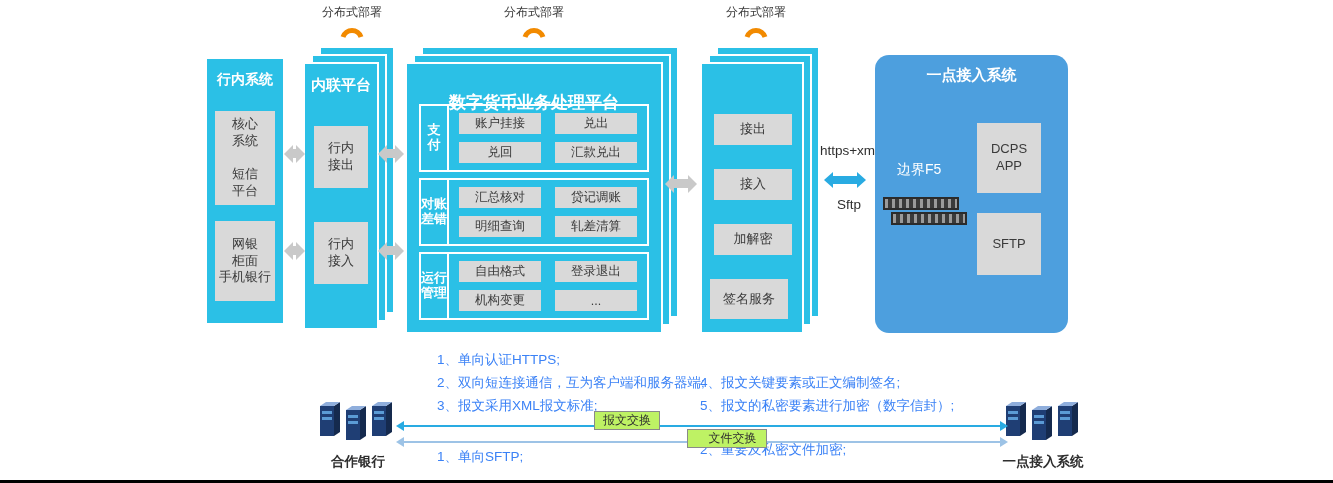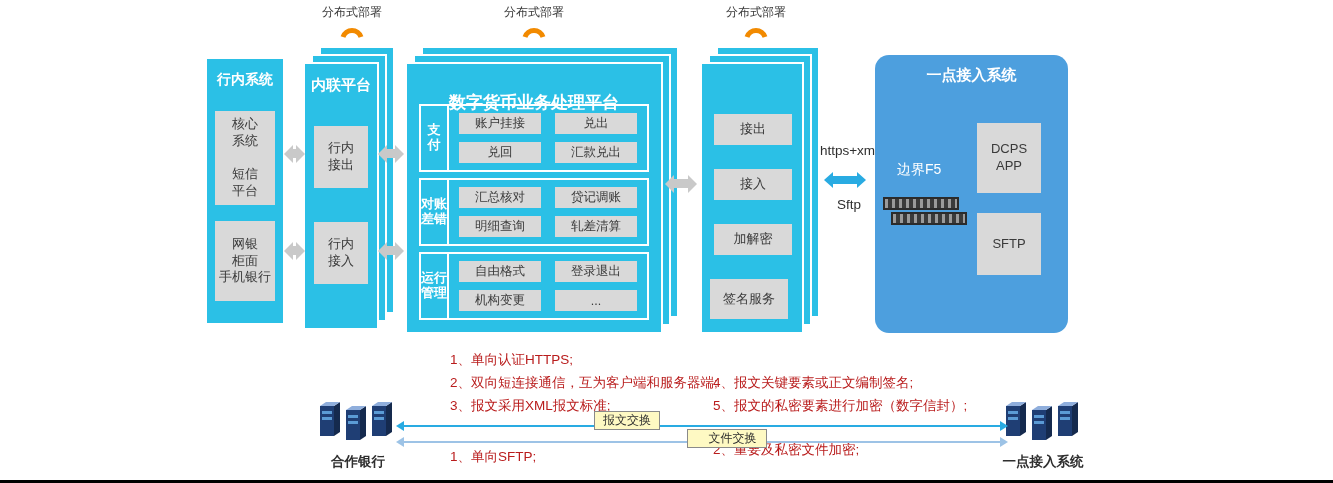--- a/index.html
+++ b/index.html
@@ -26,22 +26,22 @@
   .bline::before{content:'';position:absolute;left:-8px;top:-4px;border-top:5px solid transparent;border-bottom:5px solid transparent;border-right:8px solid var(--line);}
   .bline::after{content:'';position:absolute;right:-8px;top:-4px;border-top:5px solid transparent;border-bottom:5px solid transparent;border-left:8px solid var(--line);}
   .bline2{position:absolute;height:2px;background:var(--line2);z-index:1;}
   .bline2::before{content:'';position:absolute;left:-8px;top:-4px;border-top:5px solid transparent;border-bottom:5px solid transparent;border-right:8px solid var(--line2);}
   .bline2::after{content:'';position:absolute;right:-8px;top:-4px;border-top:5px solid transparent;border-bottom:5px solid transparent;border-left:8px solid var(--line2);}
   
   .prow{border:2px solid #fff;height:68px;display:flex;margin-bottom:6px;box-sizing:border-box;}
   .prow-label{width:28px;border-right:2px solid #fff;color:#fff;font-weight:bold;font-size:13px;display:flex;align-items:center;justify-content:center;text-align:center;line-height:1.15;box-sizing:border-box;}
   .prow-btns{flex:1;display:grid;grid-template-columns:1fr 1fr;gap:8px 14px;padding:7px 10px;box-sizing:border-box;}
   .pbtn{background:var(--gray);display:flex;align-items:center;justify-content:center;font-size:12.5px;color:#3a3a3a;}
-  .note{position:absolute;font-size:13.5px;color:#b91c1c;margin-left:13px;}
-  .xlabel{position:absolute;background:#fef9c3;border:1px solid #8a8a8a;font-size:12px;color:#2f2f2f;display:flex;align-items:center;justify-content:center;z-index:3;box-sizing:border-box;}
+  .note{position:absolute;font-size:13.5px;color:#3b82f6;}
+  .xlabel{position:absolute;background:#bef264;border:1px solid #8a8a8a;font-size:12px;color:#2f2f2f;display:flex;align-items:center;justify-content:center;z-index:3;box-sizing:border-box;}
   .entity-label{position:absolute;font-weight:bold;font-size:13.5px;color:#2f2f2f;text-align:center;}
   .linklabel{position:absolute;font-size:13.5px;color:#2f2f2f;text-align:center;}
   .switch{position:absolute;height:13px;background:repeating-linear-gradient(90deg,#9a9a9a 0 3px,#3a3a3a 3px 7px);border:2px solid #2b2b2b;box-sizing:border-box;}
 </style>
 </head>
 <body>
 
 <div class="canvas">
 
   <div class="deploy" style="left:310px;top:4px;">

